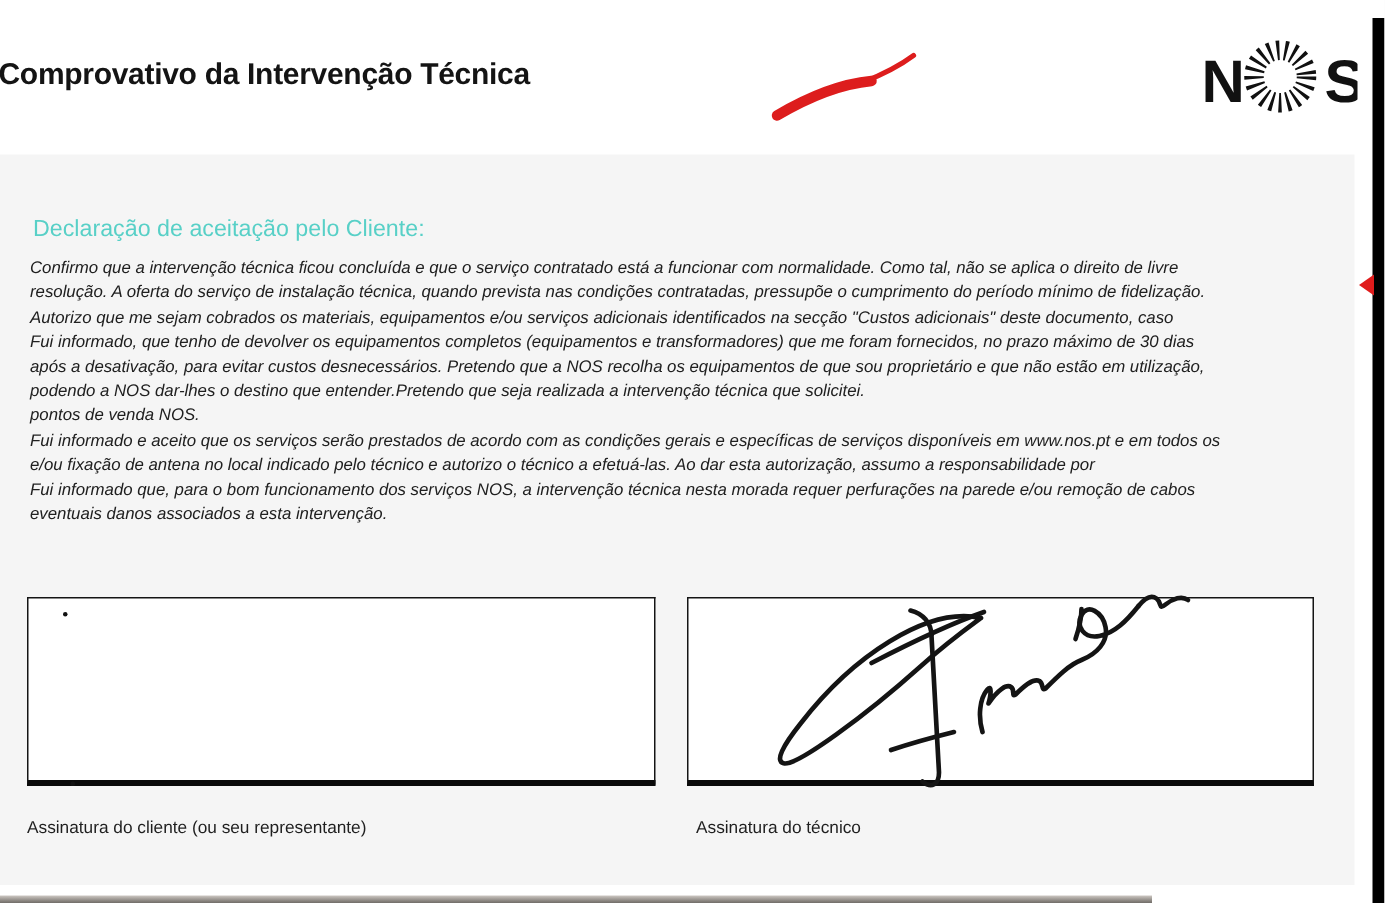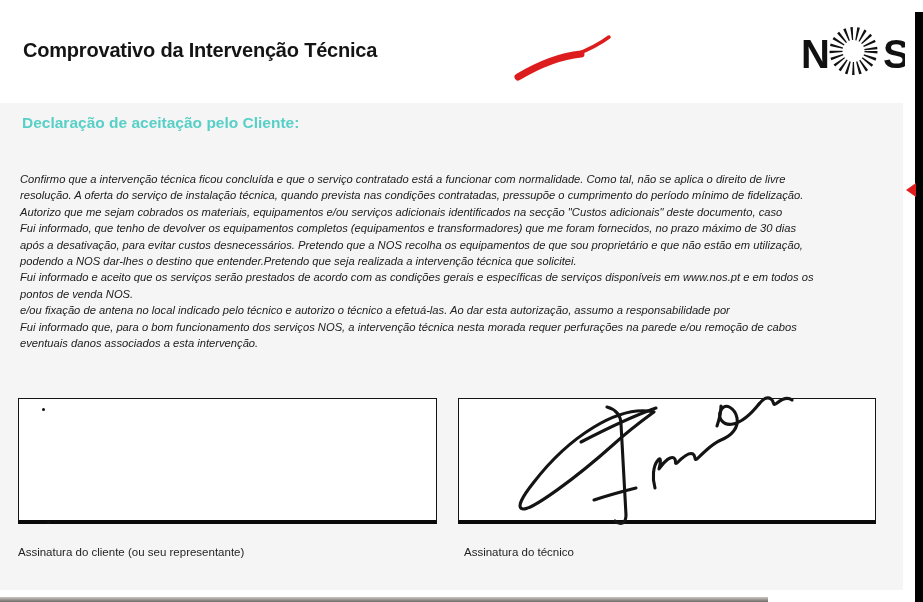--- a/index.html
+++ b/index.html
@@ -2,28 +2,28 @@
 <html><head>
 <meta charset="utf-8">
 <style>
   html,body{margin:0;padding:0;}
   .page{
     position:relative;width:923px;height:602px;background:#ffffff;
     font-family:"Liberation Sans",sans-serif;overflow:hidden;
   }
   .page-title{
     position:absolute;left:-1px;top:39px;font-size:20px;font-weight:700;
-    color:#141414;letter-spacing:-0.2px;white-space:nowrap;margin-left:24px;
+    color:#141414;letter-spacing:-0.2px;white-space:nowrap;
   }
   .logo{position:absolute;left:801px;top:22px;width:104px;height:60px;}
   .content{
     position:absolute;left:0;top:103px;width:903px;height:487px;background:#f5f5f5;
   }
   .decl-heading{
-    position:absolute;left:22px;top:114px;font-size:15.5px;font-weight:700;
+    position:absolute;left:22px;top:144px;font-size:15.5px;font-weight:400;
     color:#58d0c7;white-space:nowrap;
   }
   .decl-body{
     position:absolute;left:20px;top:171px;width:875px;
     font-size:11.2px;line-height:16.4px;color:#202020;font-style:italic;
   }
   .decl-body .tline{white-space:nowrap;height:16.4px;}
   .sig-box{
     position:absolute;top:398px;height:121px;background:#ffffff;
     border:1.5px solid #141414;border-bottom:4px solid #0a0a0a;
@@ -77,22 +77,22 @@
 
   <div class="decl-heading">Declaração de aceitação pelo Cliente:</div>
 
   <div class="decl-body">
     <div class="tline">Confirmo que a intervenção técnica ficou concluída e que o serviço contratado está a funcionar com normalidade. Como tal, não se aplica o direito de livre</div>
     <div class="tline">resolução. A oferta do serviço de instalação técnica, quando prevista nas condições contratadas, pressupõe o cumprimento do período mínimo de fidelização.</div>
     <div class="tline">Autorizo que me sejam cobrados os materiais, equipamentos e/ou serviços adicionais identificados na secção "Custos adicionais" deste documento, caso</div>
     <div class="tline">Fui informado, que tenho de devolver os equipamentos completos (equipamentos e transformadores) que me foram fornecidos, no prazo máximo de 30 dias</div>
     <div class="tline">após a desativação, para evitar custos desnecessários. Pretendo que a NOS recolha os equipamentos de que sou proprietário e que não estão em utilização,</div>
     <div class="tline">podendo a NOS dar-lhes o destino que entender.Pretendo que seja realizada a intervenção técnica que solicitei.</div>
+    <div class="tline">pontos de venda NOS.</div>
     <div class="tline">Fui informado e aceito que os serviços serão prestados de acordo com as condições gerais e específicas de serviços disponíveis em www.nos.pt e em todos os</div>
-    <div class="tline">pontos de venda NOS.</div>
     <div class="tline">e/ou fixação de antena no local indicado pelo técnico e autorizo o técnico a efetuá-las. Ao dar esta autorização, assumo a responsabilidade por</div>
     <div class="tline">Fui informado que, para o bom funcionamento dos serviços NOS, a intervenção técnica nesta morada requer perfurações na parede e/ou remoção de cabos</div>
     <div class="tline">eventuais danos associados a esta intervenção.</div>
   </div>
 
   <div class="sig-box client"></div>
   <div class="sig-box tech"></div>
 
   <div class="ink-dot" style="left:42px;top:408px;width:3px;height:3px;"></div>
   <div class="ink-dot" style="left:47px;top:521px;width:2.5px;height:2.5px;"></div>

